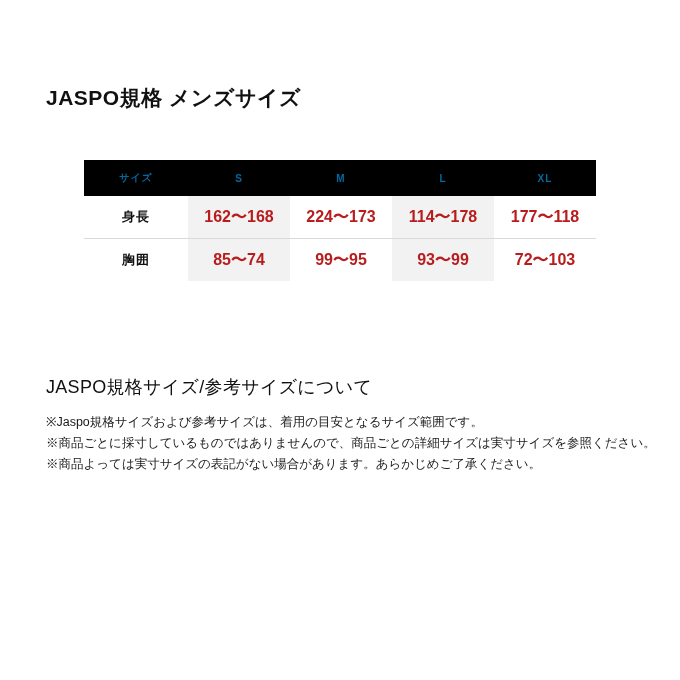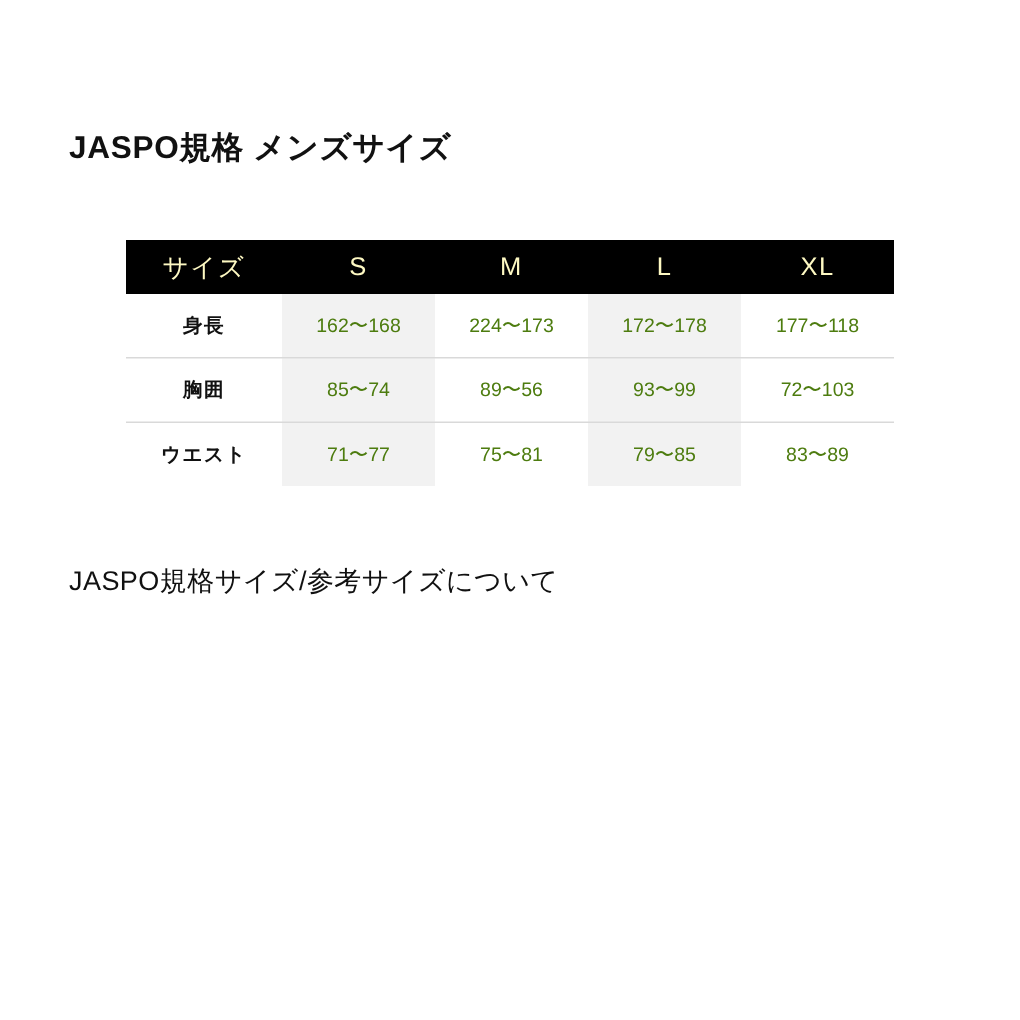--- a/index.html
+++ b/index.html
@@ -49,38 +49,39 @@
   table.size-table td {
     padding: 0;
     margin: 0;
   }
   
   .size-table thead tr {
     background: #000000;
   }
   .size-table thead th {
     height: 36px;
-    color: #fef9c3;
-    font-size: 17px;
-    font-weight: normal;
+    color: #0369a1;
+    font-size: 10px;
+    font-weight: bold;
     text-align: center;
     vertical-align: middle;
     letter-spacing: 1px;
   }
   .size-table thead th.rowhead {
     text-align: center;
   }
   
   .size-table tbody td {
     height: 42px;
-    font-size: 13px;
+    font-size: 16px;
     text-align: center;
     vertical-align: middle;
-    color: #4d7c0f;
+    color: #b91c1c;
     border-bottom: 1px solid #d9d9d9;
+    font-weight: bold;
   }
   .size-table tbody tr:last-child td {
     border-bottom: none;
   }
   .size-table tbody td.rowhead {
     font-weight: bold;
     font-size: 13px;
     letter-spacing: 1px;
     color: #111111;
     background: #ffffff;
@@ -144,37 +145,35 @@
           <th>M</th>
           <th>L</th>
           <th>XL</th>
         </tr>
       </thead>
       <tbody>
         <tr>
           <td class="rowhead">身長</td>
           <td class="col-shade">162〜168</td>
           <td>224〜173</td>
-          <td class="col-shade">172〜178</td>
+          <td class="col-shade">114〜178</td>
           <td>177〜118</td>
         </tr>
         <tr>
           <td class="rowhead">胸囲</td>
           <td class="col-shade">85〜74</td>
-          <td>89〜56</td>
+          <td>99〜95</td>
           <td class="col-shade">93〜99</td>
           <td>72〜103</td>
-        </tr>
-        <tr>
-          <td class="rowhead">ウエスト</td>
-          <td class="col-shade">71〜77</td>
-          <td>75〜81</td>
-          <td class="col-shade">79〜85</td>
-          <td>83〜89</td>
         </tr>
       </tbody>
     </table>
   </div>
 
   <div class="notes-title">JASPO規格サイズ/参考サイズについて</div>
 
+  <div class="notes-list">
+    <div class="note-line">※Jaspo規格サイズおよび参考サイズは、着用の目安となるサイズ範囲です。</div>
+    <div class="note-line">※商品ごとに採寸しているものではありませんので、商品ごとの詳細サイズは実寸サイズを参照ください。</div>
+    <div class="note-line">※商品よっては実寸サイズの表記がない場合があります。あらかじめご了承ください。</div>
+  </div>
 
 </div>
 
 </body></html>

